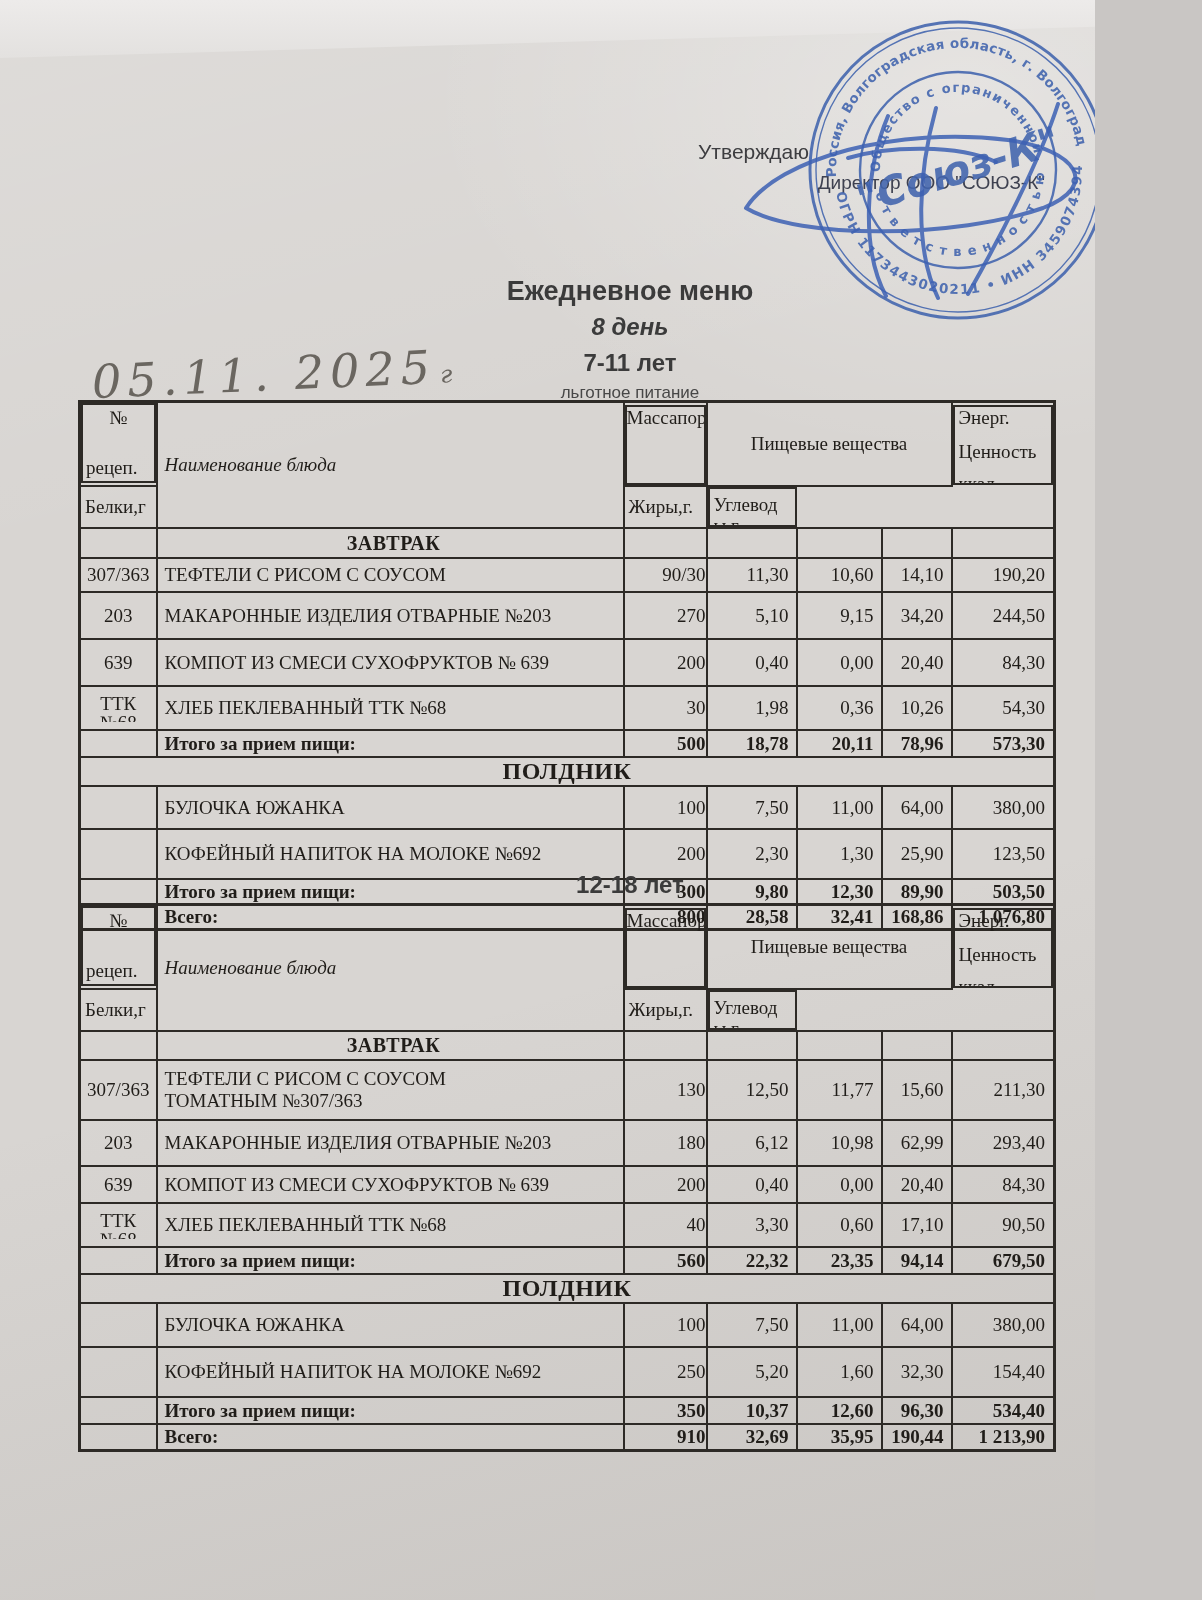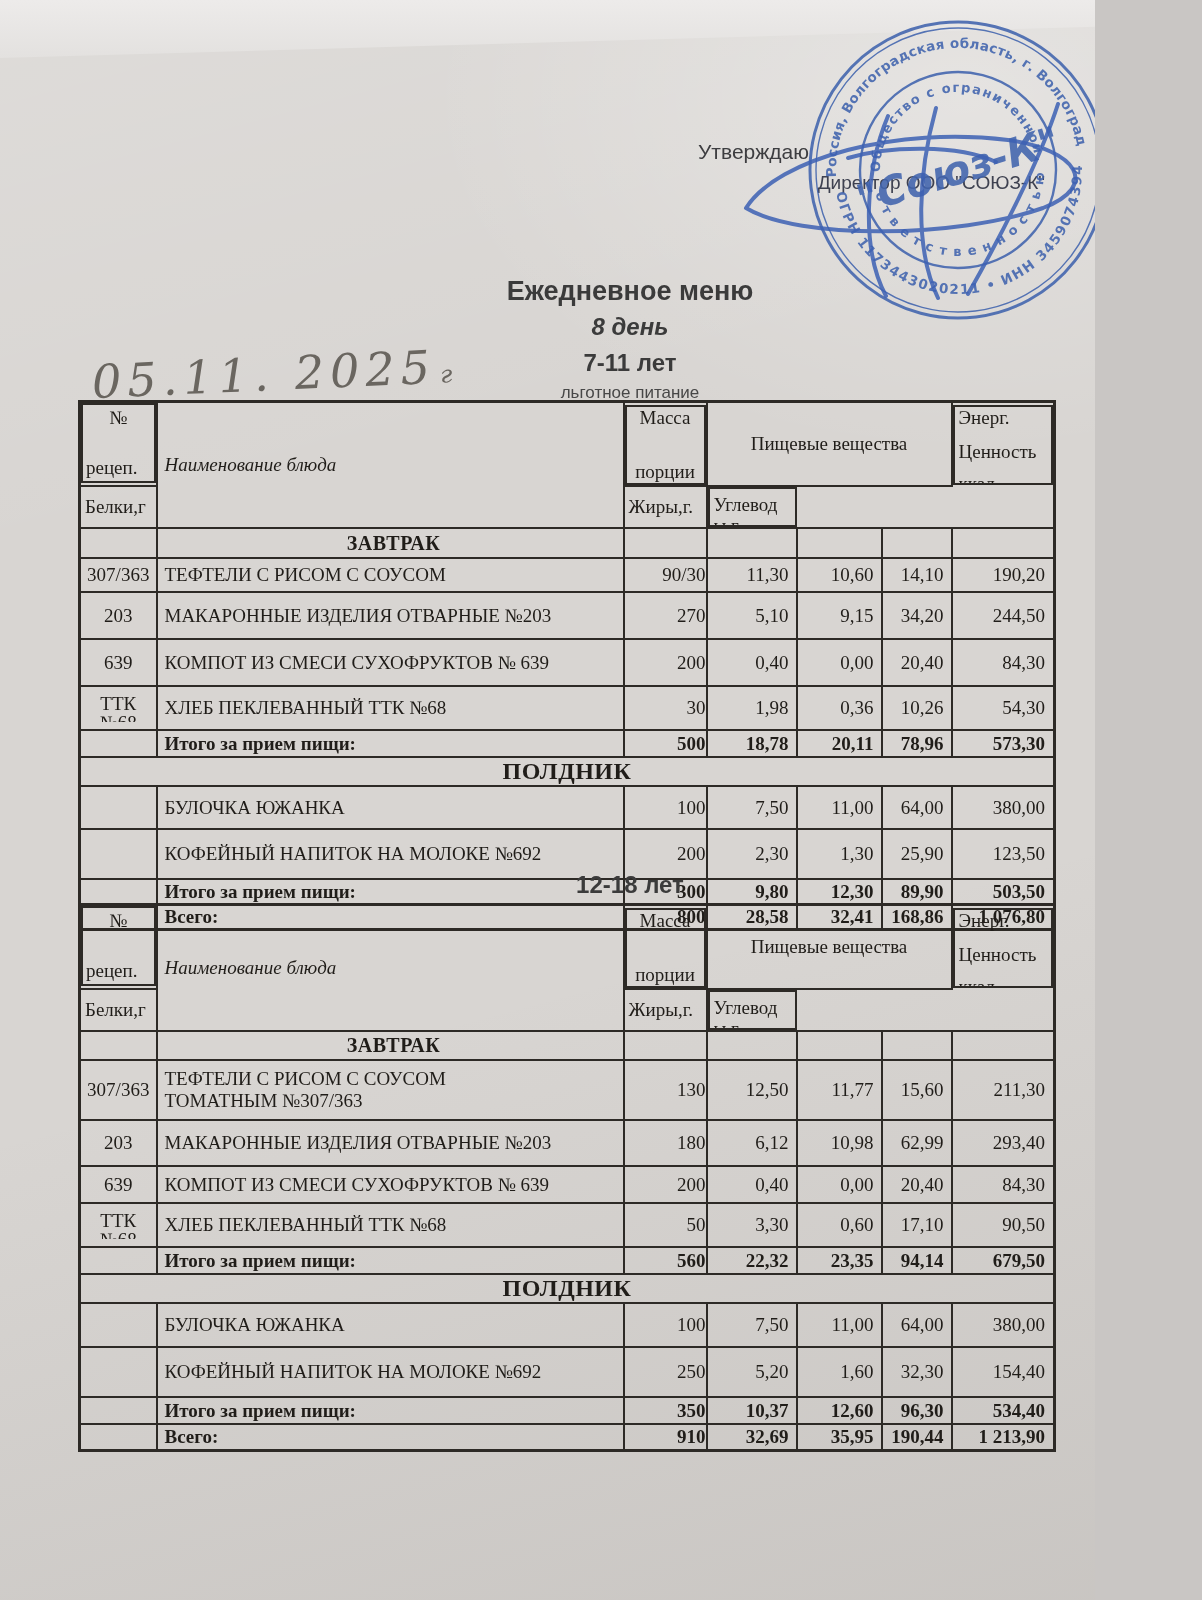--- a/index.html
+++ b/index.html
@@ -52,21 +52,21 @@
   .c-num{text-align:right;padding-right:7px !important;}
   .c-en{text-align:right;padding-right:8px !important;}
   .sec{font-weight:bold;text-align:center !important;font-size:20px;letter-spacing:.5px;}
   td.full{text-align:center;font-weight:bold;font-size:24px;letter-spacing:.5px;}
   tr.total-row td{font-weight:bold;}
   
   .hcell{display:flex;flex-direction:column;justify-content:space-between;height:76px;}
   .hcell .no{display:block;text-align:center;padding-top:2px;}
   .hcell .rec{display:block;text-align:left;padding-left:3px;padding-bottom:2px;}
   .hname{vertical-align:middle;font-style:italic;}
-  .hmass{display:flex;flex-direction:column;justify-content:space-between;height:76px;text-align:center;}
+  .hmass{display:flex;justify-content:space-between;height:76px;text-align:center;}
   .hnutr{text-align:center;}
   .hen{display:flex;flex-direction:column;justify-content:space-between;height:76px;text-align:left;padding-left:4px !important;}
   .hsub{text-align:left;padding-left:4px !important;}
   .hcarb{display:flex;flex-direction:column;justify-content:flex-end;height:36px;}
   .clip{display:block;height:9px;overflow:hidden;line-height:19px;}
   .has-clip{line-height:1.05;}
   .has-clip span{display:block;}
   
   .pen-mark{position:absolute;left:1164px;top:1028px;width:3px;height:30px;background:#8d8a85;
     transform:rotate(18deg);border-radius:2px;opacity:.8;}
@@ -340,21 +340,21 @@
           <td class="c-num">0,00</td>
           <td class="c-num">20,40</td>
           <td class="c-en">84,30</td>
         </tr>
         <tr class="dish-row" style="height: 44px;">
           <td class="c-recipe has-clip">
             <span>ТТК</span>
             <span class="clip">№68</span>
           </td>
           <td class="c-name">ХЛЕБ ПЕКЛЕВАННЫЙ ТТК №68</td>
-          <td class="c-mass">50</td>
+          <td class="c-mass">40</td>
           <td class="c-num">3,30</td>
           <td class="c-num">0,60</td>
           <td class="c-num">17,10</td>
           <td class="c-en">90,50</td>
         </tr>
         <tr class="total-row" style="height: 27px;">
           <td class="c-recipe"></td>
           <td class="c-name">Итого за прием пищи:</td>
           <td class="c-mass">560</td>
           <td class="c-num">22,32</td>

